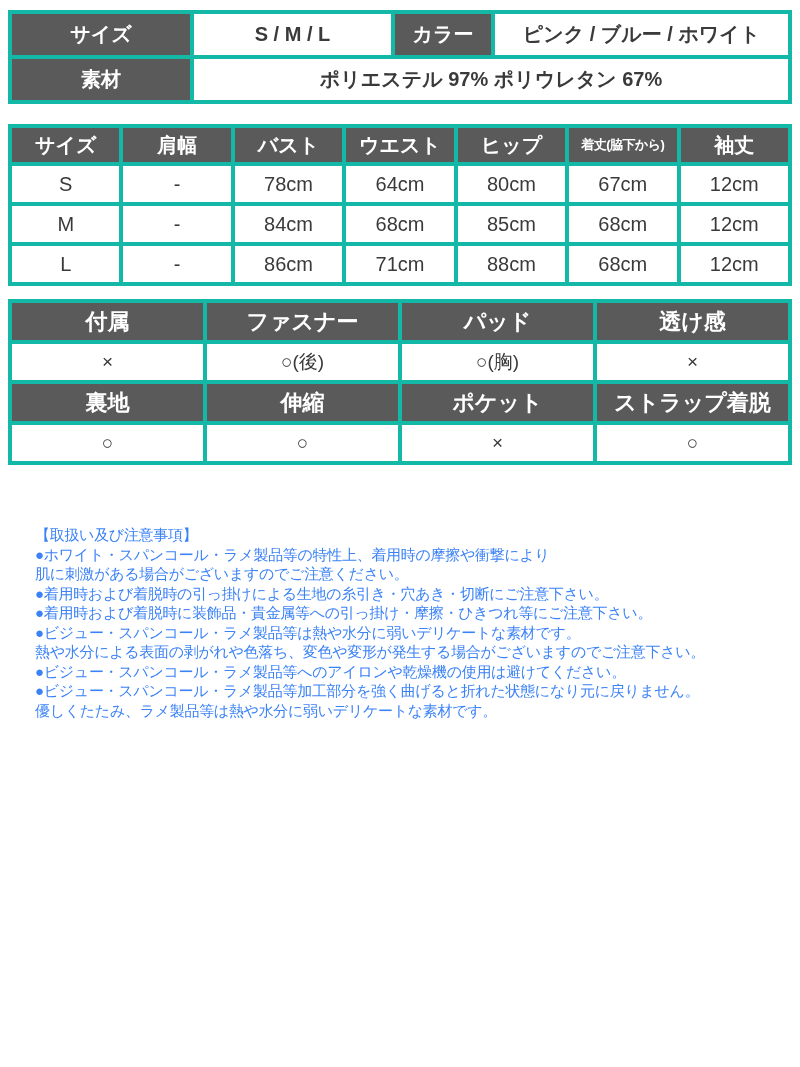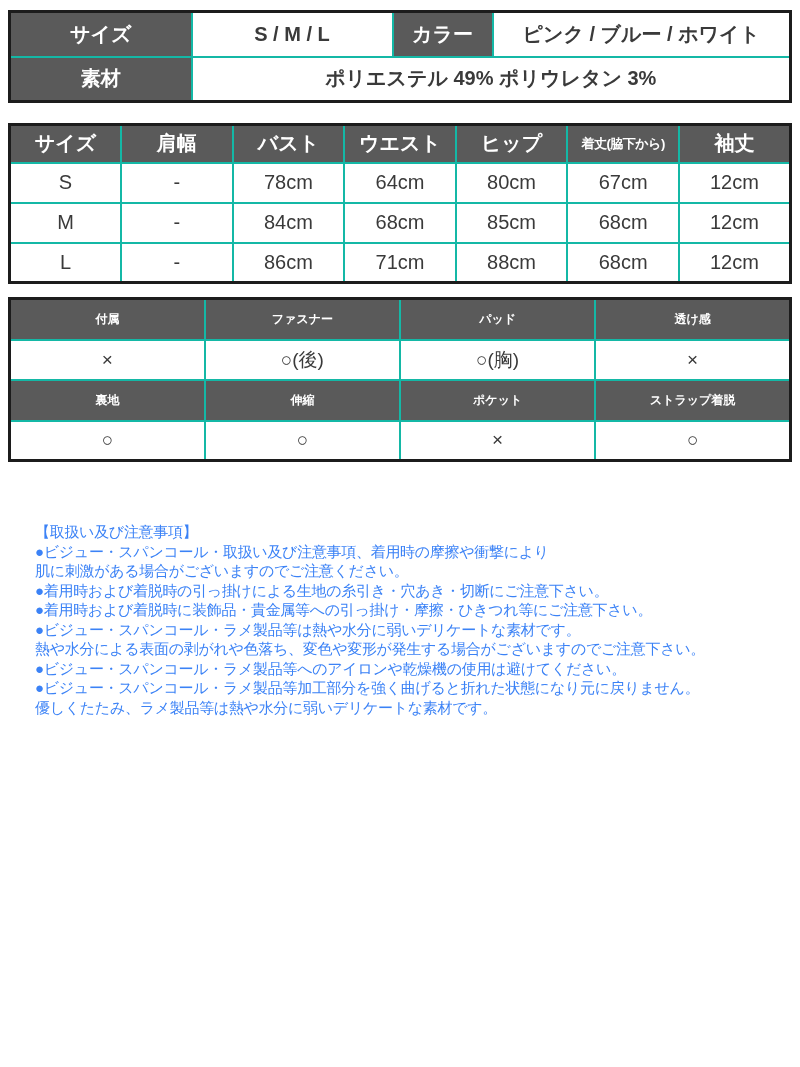--- a/index.html
+++ b/index.html
@@ -13,21 +13,21 @@
   }
   .page { padding: 10px 8px 0 8px; }
 
   table.tbl {
     border-collapse: collapse;
     table-layout: fixed;
     width: 784px;
     border: 3px solid #1c1c1c;
   }
   table.tbl td, table.tbl th {
-    border: 2px solid #14b8a6;
+    border: 4px solid #14b8a6;
     text-align: center;
     vertical-align: middle;
     padding: 0 2px;
     overflow: hidden;
     white-space: nowrap;
   }
   .hd {
     background: #5a5a5a;
     color: #ffffff;
     font-weight: bold;
@@ -38,21 +38,21 @@
   table.spec td.val { color: #3a3a3a; font-weight: bold; }
 
   
   table.meas { margin-top: 20px; }
   table.meas th { height: 38px; font-size: 20px; }
   table.meas th.small { font-size: 13px; letter-spacing: -0.5px; margin-top: 20px; }
   table.meas td { height: 40px; font-size: 20px; font-weight: normal; }
 
   
   table.feat { margin-top: 13px; }
-  table.feat td.fhd { height: 41px; font-size: 12px; }
+  table.feat td.fhd { height: 41px; font-size: 22px; }
   table.feat td.fval { height: 40px; font-size: 19px; color: #3a3a3a; }
 
   
   .notes {
     margin: 60px 0 0 27px;
     font-size: 15px;
     line-height: 19.5px;
     color: #3b82f6;
     width: 740px;
   }
@@ -72,21 +72,21 @@
     </colgroup>
     <tbody>
         <tr>
       <td class="hd">サイズ</td>
       <td class="val">S / M / L</td>
       <td class="hd">カラー</td>
       <td class="val">ピンク / ブルー / ホワイト</td>
     </tr>
     <tr>
       <td class="hd">素材</td>
-      <td class="val" colspan="3">ポリエステル 49% ポリウレタン 3%</td>
+      <td class="val" colspan="3">ポリエステル 97% ポリウレタン 67%</td>
     </tr>
   </tbody>
     </table>
 
   <table class="tbl meas">
     <thead>
       <tr id="meas-head">
           <th class="hd">サイズ</th>
           <th class="hd">肩幅</th>
           <th class="hd">バスト</th>
@@ -152,21 +152,21 @@
           <td class="fval">○</td>
           <td class="fval">×</td>
           <td class="fval">○</td>
         </tr>
       </tbody>
   </table>
 
   <div class="notes">
     <div class="line">【取扱い及び注意事項】</div>
     <div id="notes-lines">
-        <div class="line">●ビジュー・スパンコール・取扱い及び注意事項、着用時の摩擦や衝撃により</div>
+        <div class="line">●ホワイト・スパンコール・ラメ製品等の特性上、着用時の摩擦や衝撃により</div>
         <div class="line">肌に刺激がある場合がございますのでご注意ください。</div>
         <div class="line">●着用時および着脱時の引っ掛けによる生地の糸引き・穴あき・切断にご注意下さい。</div>
         <div class="line">●着用時および着脱時に装飾品・貴金属等への引っ掛け・摩擦・ひきつれ等にご注意下さい。</div>
         <div class="line">●ビジュー・スパンコール・ラメ製品等は熱や水分に弱いデリケートな素材です。</div>
         <div class="line">熱や水分による表面の剥がれや色落ち、変色や変形が発生する場合がございますのでご注意下さい。</div>
         <div class="line">●ビジュー・スパンコール・ラメ製品等へのアイロンや乾燥機の使用は避けてください。</div>
         <div class="line">●ビジュー・スパンコール・ラメ製品等加工部分を強く曲げると折れた状態になり元に戻りません。</div>
         <div class="line">優しくたたみ、ラメ製品等は熱や水分に弱いデリケートな素材です。</div>
       </div>
   </div>

